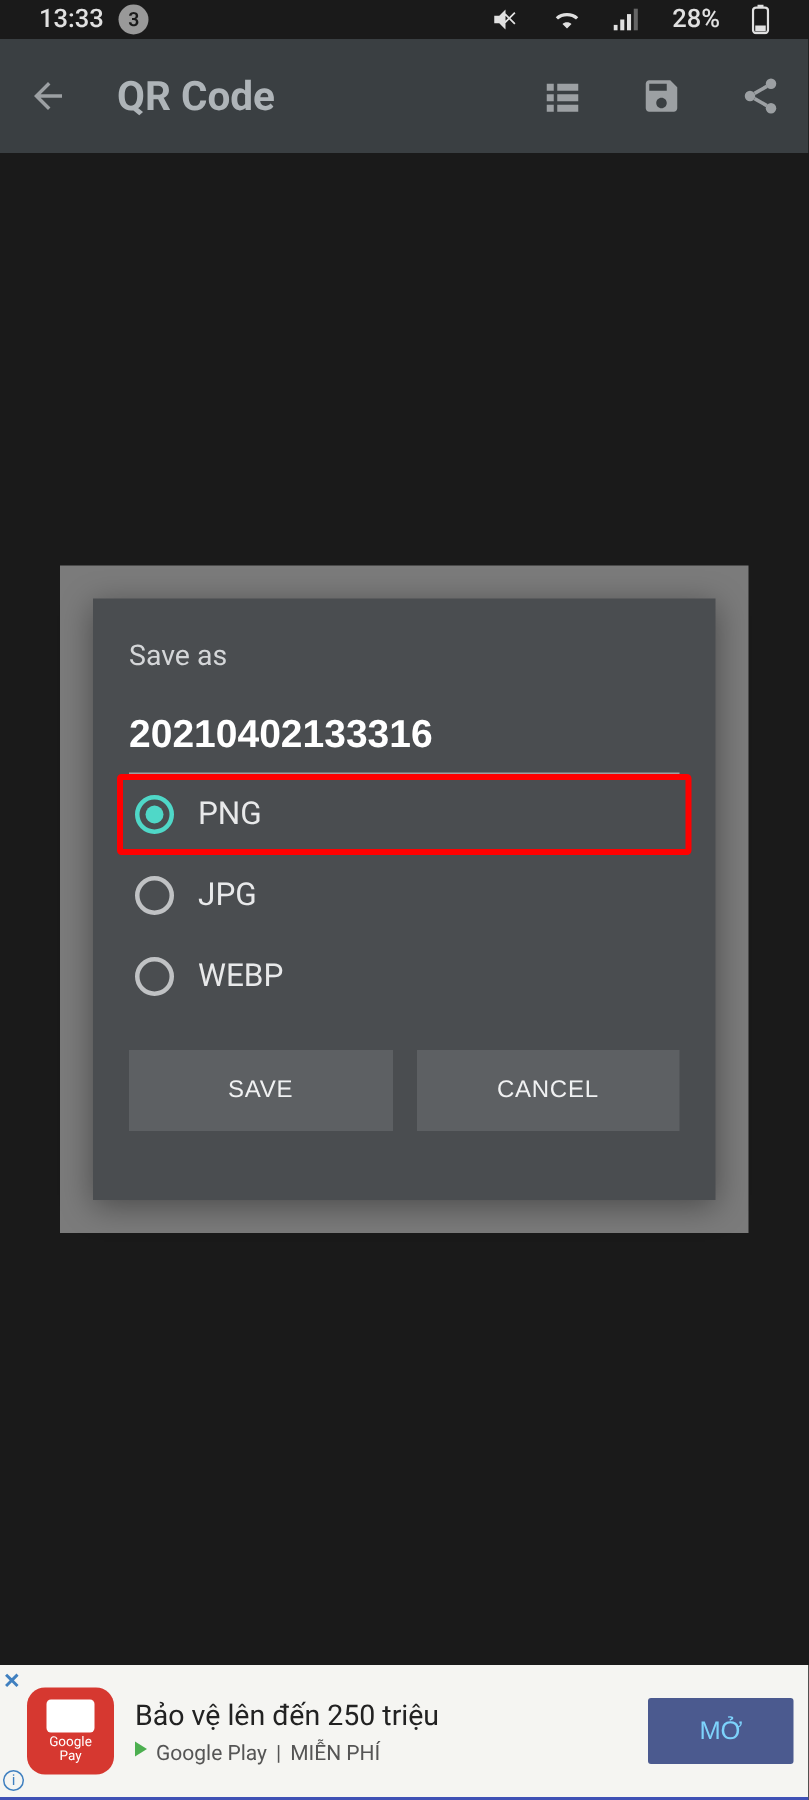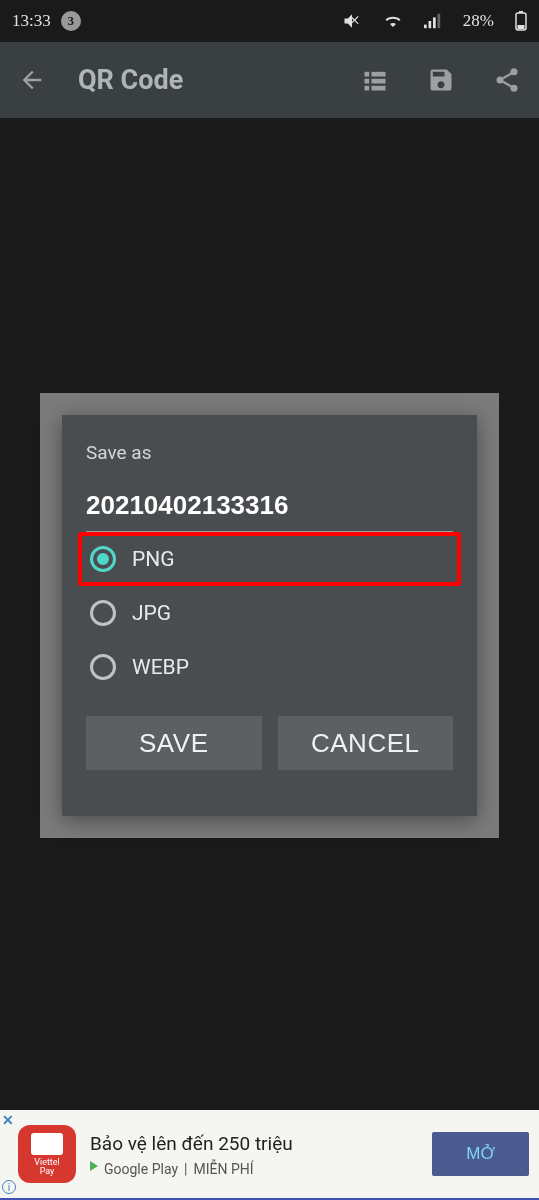--- a/index.html
+++ b/index.html
@@ -7,30 +7,29 @@
       width: 539px;
       height: 1200px;
       background: #1a1a1a;
       font-family: -apple-system, BlinkMacSystemFont, 'Segoe UI', Roboto, sans-serif;
       position: relative;
       overflow: hidden;
     }
     
     
     .status-bar {
-      height: 42px;
+      height: 26px;
       background: #1a1a1a;
       display: flex;
       justify-content: space-between;
       align-items: center;
-      padding: 0 12px;
+      padding: 0 26px;
       color: #e0e0e0;
       font-size: 17px;
       font-weight: 500;
-      font-family: Liberation Serif, serif;
     }
     .status-left {
       display: flex;
       align-items: center;
       gap: 10px;
     }
     .notif-badge {
       background: #999;
       color: #1a1a1a;
       width: 20px;
@@ -163,21 +162,21 @@
       display: flex;
       gap: 16px;
       margin-top: 22px;
     }
     .dialog-btn {
       flex: 1;
       height: 54px;
       background: #5d6063;
       border: none;
       color: #f0f1f2;
-      font-size: 26px;
+      font-size: 16px;
       font-weight: 500;
       letter-spacing: 0.5px;
       cursor: pointer;
     }
     
     
     .ad-banner {
       position: absolute;
       bottom: 0;
       left: 0;
@@ -352,21 +351,21 @@
       </div>
     </div>
   </div>
 </div>
 
 <div class="ad-banner">
   <span class="ad-x">✕</span>
   <span class="ad-info">i</span>
   <div class="ad-icon">
     <div class="ad-icon-rect"></div>
-    <span style="white-space:pre;text-align:center;line-height:1">Viettel
+    <span style="white-space:pre;text-align:center;line-height:1">Google
 Pay</span>
   </div>
   <div class="ad-text">
     <div class="ad-title">Bảo vệ lên đến 250 triệu</div>
     <div class="ad-sub">
       <span class="gplay">
           <span class="gp-tri"></span>
         </span>
       <span>Google Play</span>
       <span>|</span>

